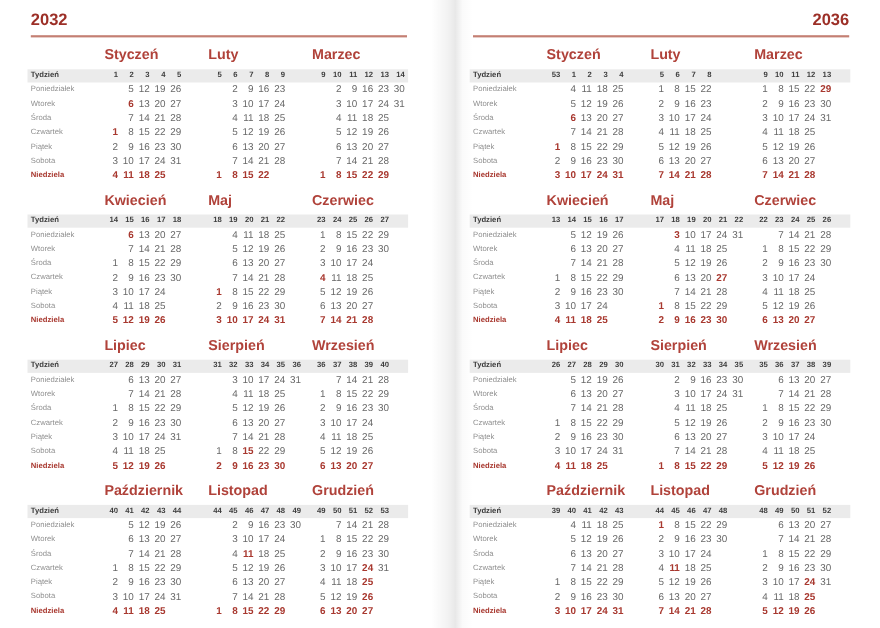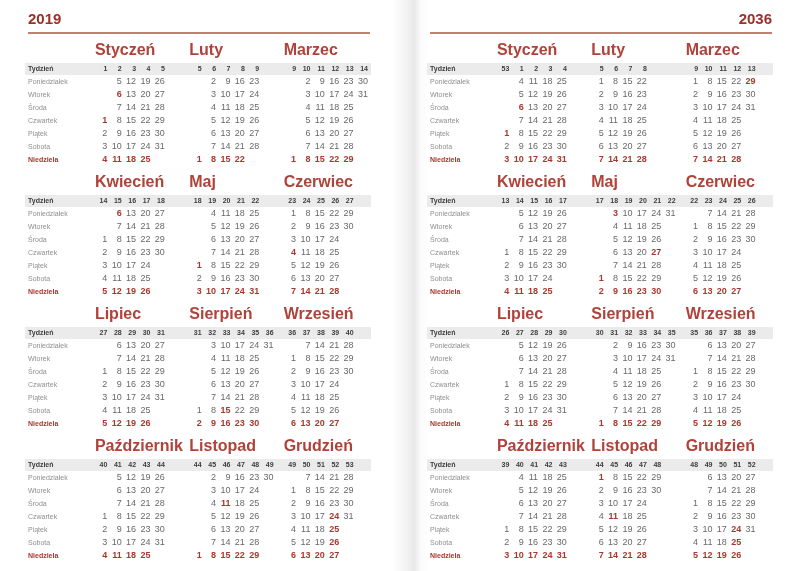--- a/index.html
+++ b/index.html
@@ -14,38 +14,38 @@
   .year-row{font-size:15px;font-weight:bold;color:#9c2f27;line-height:18px;}
   .page-right .year-row{text-align:right;}
   .rule{height:2px;background:#c47f73;margin-top:4px;}
   .months{margin-top:9px;}
   .month-row{position:relative;display:flex;gap:8px;margin-bottom:9px;}
   .band-bg{position:absolute;left:-3px;right:-1px;top:20px;height:12px;background:#ebebeb;}
   .label-col{width:60px;display:grid;grid-template-rows:20px 12px repeat(7,13px);
              position:relative;z-index:1;}
   .month{width:88px;display:grid;grid-template-columns:repeat(6,1fr);
          grid-template-rows:20px 12px repeat(7,13px);position:relative;z-index:1;}
-  .month-title{grid-column:1/-1;color:#b0423a;font-size:16px;font-weight:600;
+  .month-title{grid-column:1/-1;color:#b0423a;font-size:13px;font-weight:600;
                line-height:13px;align-self:start;white-space:nowrap;}
   .wk-label{font-size:7px;font-weight:bold;color:#3d3d3d;line-height:12px;}
   .wk{font-size:7px;font-weight:bold;color:#3d3d3d;text-align:right;
       line-height:12px;padding-right:2px;}
   .day-label{font-size:7px;color:#8f8f8f;line-height:13px;white-space:nowrap;}
   .sun-label{color:#a8382f;font-weight:bold;}
   .num{font-size:9px;color:#686868;text-align:right;line-height:13px;padding-right:2px;}
   .num.red{color:#a8382f;font-weight:bold;}
   .title-spacer{height:20px;}
 </style>
 </head>
 <body>
 
 <div class="gutter"></div>
 
 <div class="page page-left">
-  <div class="year-row">2019</div>
+  <div class="year-row">2032</div>
   <div class="rule"></div>
   <div class="months">
       <div class="month-row">
         <div class="band-bg"></div>
         <div class="label-col">
           <div class="title-spacer"></div>
           <div class="wk-label">Tydzień</div>
           <div class="day-label">Poniedziałek</div>
           <div class="day-label">Wtorek</div>
           <div class="day-label">Środa</div>

